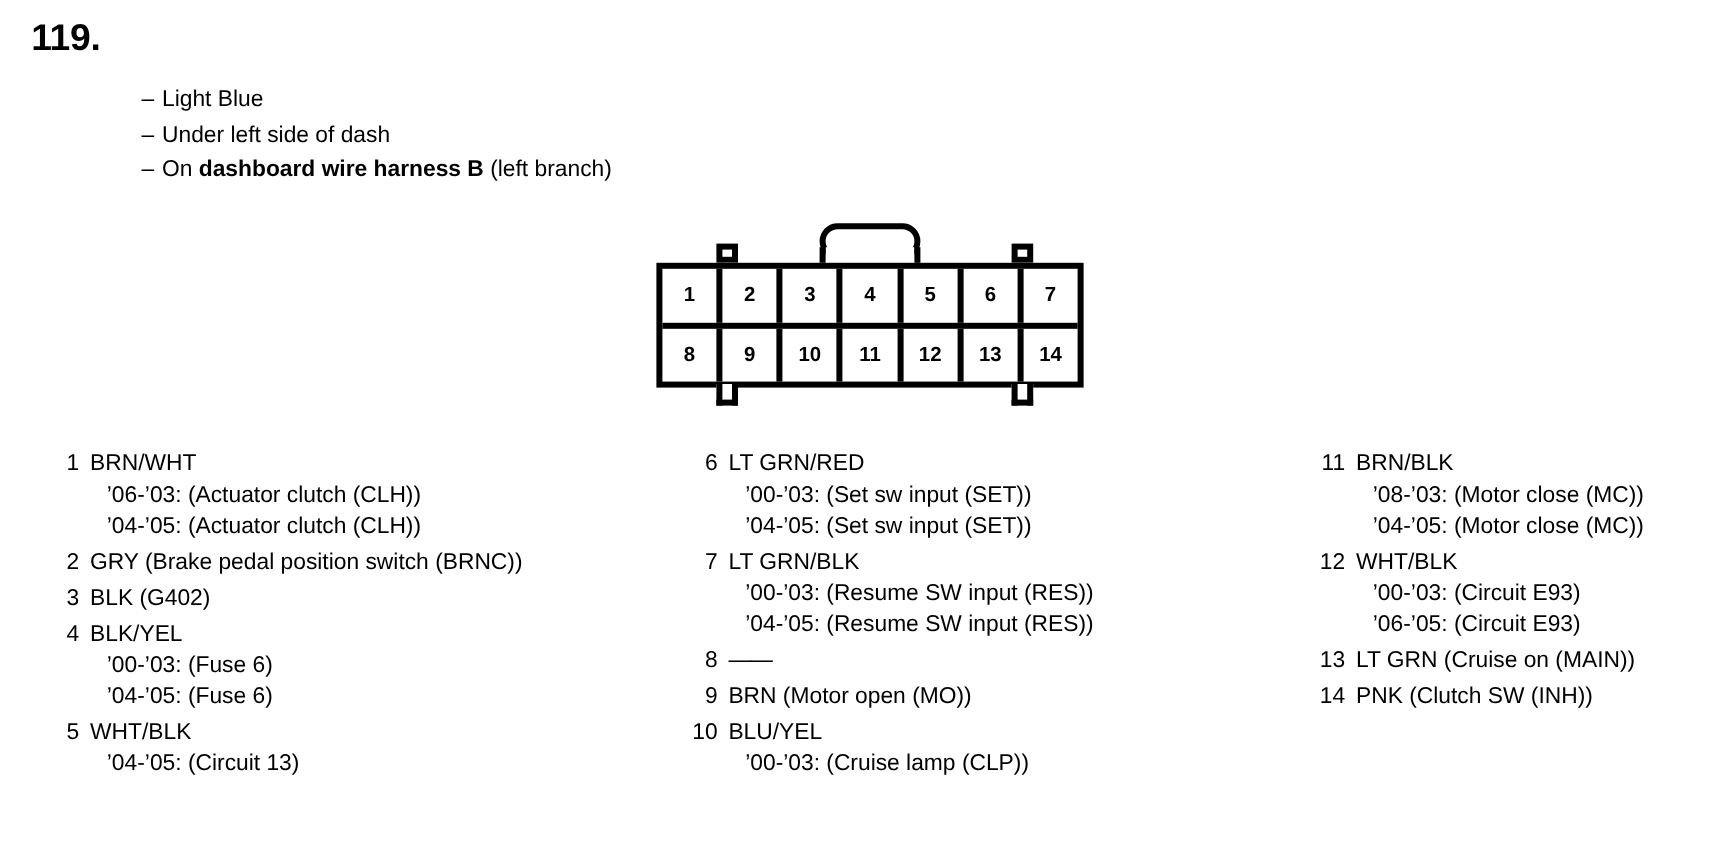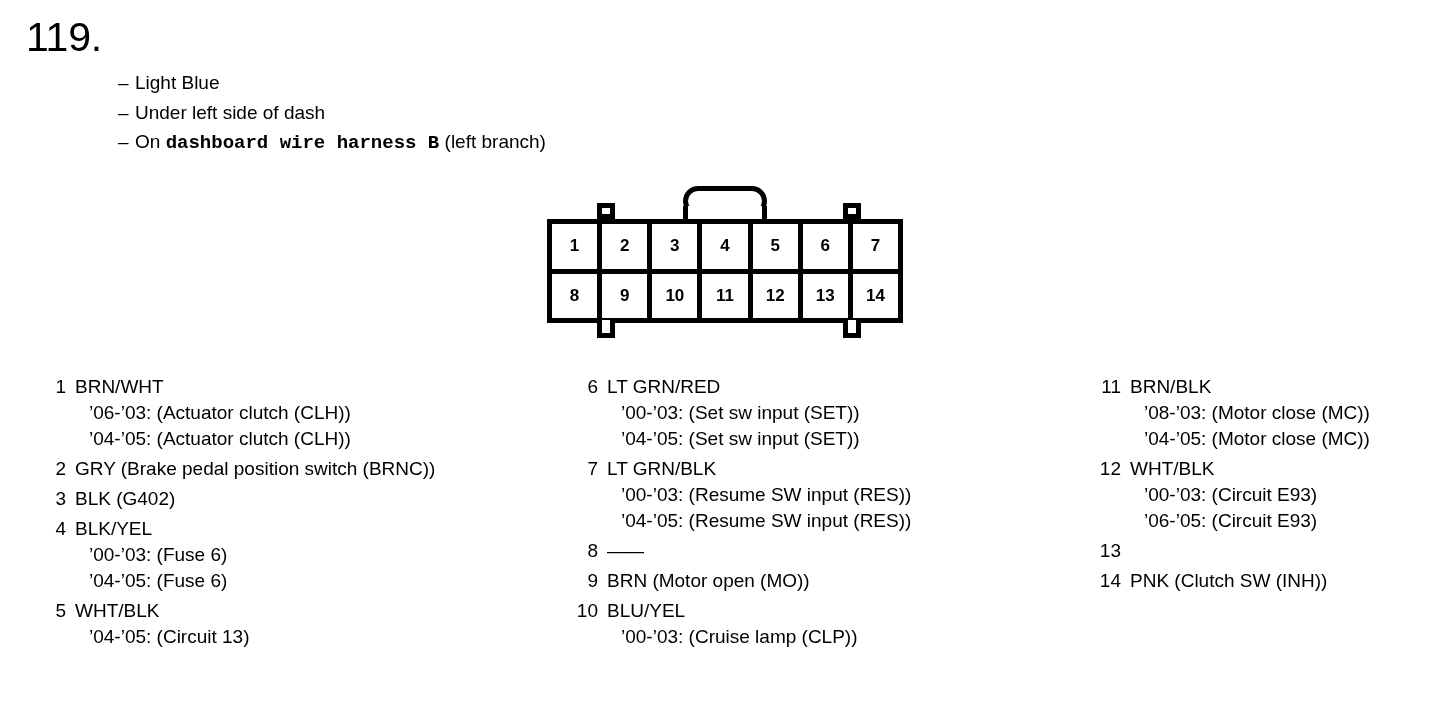--- a/index.html
+++ b/index.html
@@ -16,38 +16,38 @@
     overflow: hidden;
   }
 
   
   #title-block {
     position: absolute;
     left: 26px;
     top: 14px;
     display: flex;
     align-items: center;
-    font-weight: normal;
-    font-size: 41px;
+    font-weight: bold;
+    font-size: 31px;
     letter-spacing: -0.2px;
     white-space: nowrap;
   }
 
   
   #notes {
     position: absolute;
     left: 118px;
     top: 68px;
     font-size: 19px;
     line-height: 29.5px;
     white-space: nowrap;
   }
   .note-row { display: flex; align-items: baseline; }
   .note-dash { width: 17px; flex: none; }
-  .note-text b { font-weight: bold; font-family: Liberation Mono, monospace; }
+  .note-text b { font-weight: bold; }
 
   
   #connector {
     position: absolute;
     left: 547px;
     top: 186px;
     width: 356px;
     height: 150px;
   }
   
@@ -302,20 +302,21 @@
       <div class="pin-head">
         <span class="pin-num">12</span>
         <span>WHT/BLK</span>
       </div>
       <div class="pin-sub">’00-’03: (Circuit E93)</div>
       <div class="pin-sub">’06-’05: (Circuit E93)</div>
     </div>
     <div class="pin-entry">
       <div class="pin-head">
         <span class="pin-num">13</span>
+        <span>LT GRN (Cruise on (MAIN))</span>
       </div>
     </div>
     <div class="pin-entry">
       <div class="pin-head">
         <span class="pin-num">14</span>
         <span>PNK (Clutch SW (INH))</span>
       </div>
     </div>
   </div>
 

